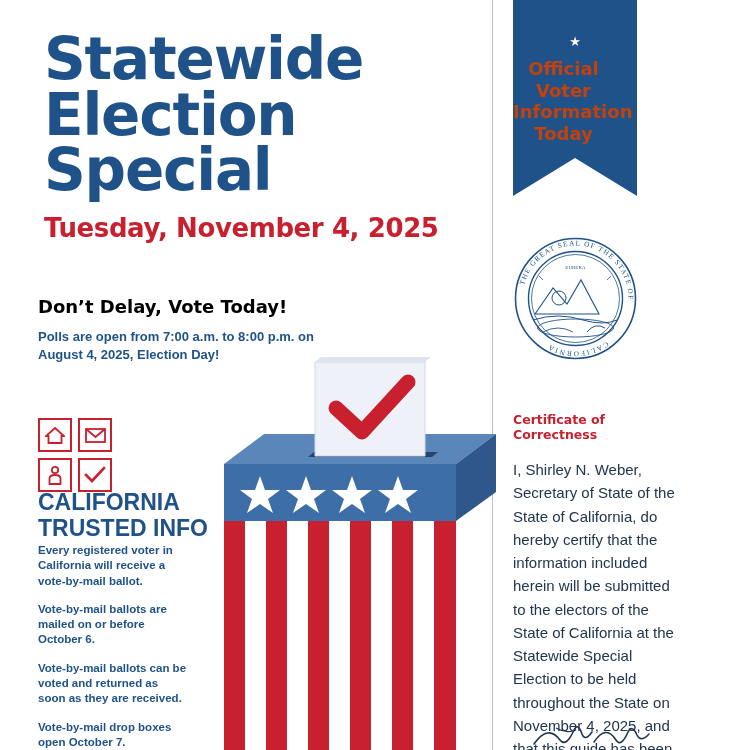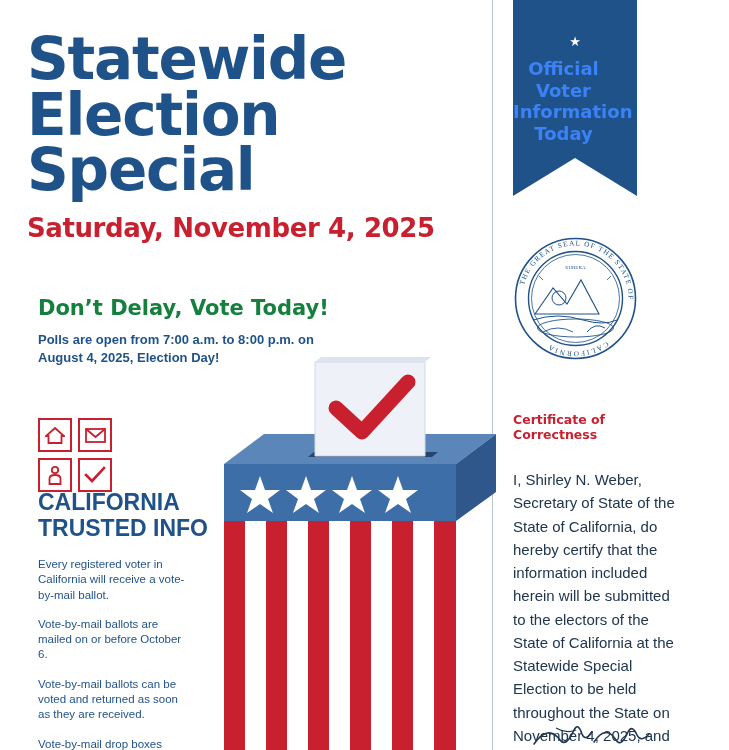--- a/index.html
+++ b/index.html
@@ -23,21 +23,21 @@
     left: 492px;
     top: 0;
     width: 1px;
     height: 750px;
     background: #b9c3cf;
   }
 
   
   .title-block {
     position: absolute;
-    left: 27px;
+    left: 44px;
     top: 32px;
     width: 430px;
   }
   .title-line {
     font-size: 58px;
     line-height: 0.96;
     font-weight: bold;
     color: #1f5289;
     letter-spacing: -1.2px;
     font-family: "DejaVu Sans", sans-serif;
@@ -52,22 +52,22 @@
   }
 
   
   .vote-today {
     position: absolute;
     left: 38px;
     top: 296px;
     width: 310px;
   }
   .vote-today h2 {
-    font-size: 21px;
-    color: #15803d;
+    font-size: 18px;
+    color: #000000;
     font-weight: bold;
     font-family: "DejaVu Sans", sans-serif;
     margin-bottom: 11px;
   }
   .vote-today p {
     font-size: 13px;
     line-height: 1.35;
     color: #1f5289;
     font-weight: bold;
     margin-bottom: 12px;
@@ -106,24 +106,23 @@
   }
   .trusted-list {
     position: absolute;
     left: 38px;
     top: 543px;
     width: 150px;
   }
   .trusted-list p {
     font-size: 11.5px;
     line-height: 1.33;
-    font-weight: normal;
+    font-weight: bold;
     color: #1f5289;
     margin-bottom: 13px;
-    margin-top: 14px;
   }
 
   
   .ballot {
     position: absolute;
     left: 196px;
     top: 356px;
     width: 300px;
     height: 394px;
   }
@@ -135,21 +134,21 @@
     top: 0;
     width: 124px;
     height: 196px;
   }
   .ribbon-text {
     position: absolute;
     left: 513px;
     top: 58px;
     width: 101px;
     text-align: center;
-    color: #3b82f6;
+    color: #c2410c;
     font-size: 18px;
     font-weight: bold;
     line-height: 1.2;
     font-family: "DejaVu Sans", sans-serif;
   }
   .ribbon-star {
     position: absolute;
     left: 513px;
     top: 34px;
     width: 124px;
@@ -171,21 +170,21 @@
   .cert {
     position: absolute;
     left: 513px;
     top: 412px;
     width: 172px;
   }
   .cert h3 {
     font-size: 12.5px;
     font-weight: bold;
     color: #c8202f;
-    margin-bottom: 26px;
+    margin-bottom: 16px;
     font-family: "DejaVu Sans", sans-serif;
   }
   .cert p {
     font-size: 15px;
     line-height: 1.55;
     color: #20364f;
   }
   .signature {
     position: absolute;
     left: 528px;
@@ -198,21 +197,21 @@
 <body>
 
 <div id="page">
 
   <div class="divider"></div>
 
   <div class="title-block">
     <div class="title-line">Statewide</div>
     <div class="title-line">Election</div>
     <div class="title-line">Special</div>
-    <div class="subtitle-date">Saturday, November 4, 2025</div>
+    <div class="subtitle-date">Tuesday, November 4, 2025</div>
   </div>
 
   <div class="vote-today">
     <h2>Don’t Delay, Vote Today!</h2>
     <p>Polls are open from 7:00 a.m. to 8:00 p.m. on August 4, 2025, Election Day!</p>
   </div>
 
   <div class="icon-grid">
     <div class="icon-box">
       <svg width="20" height="18" viewBox="0 0 20 18">

